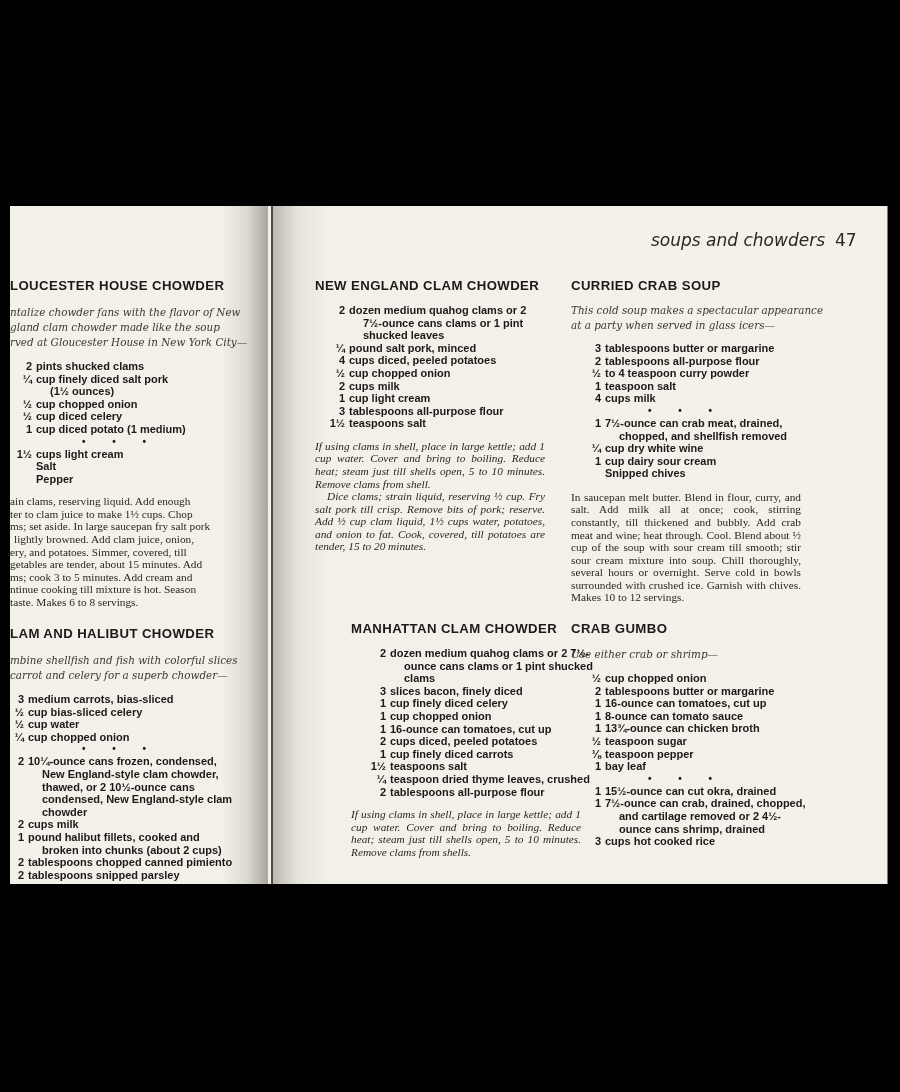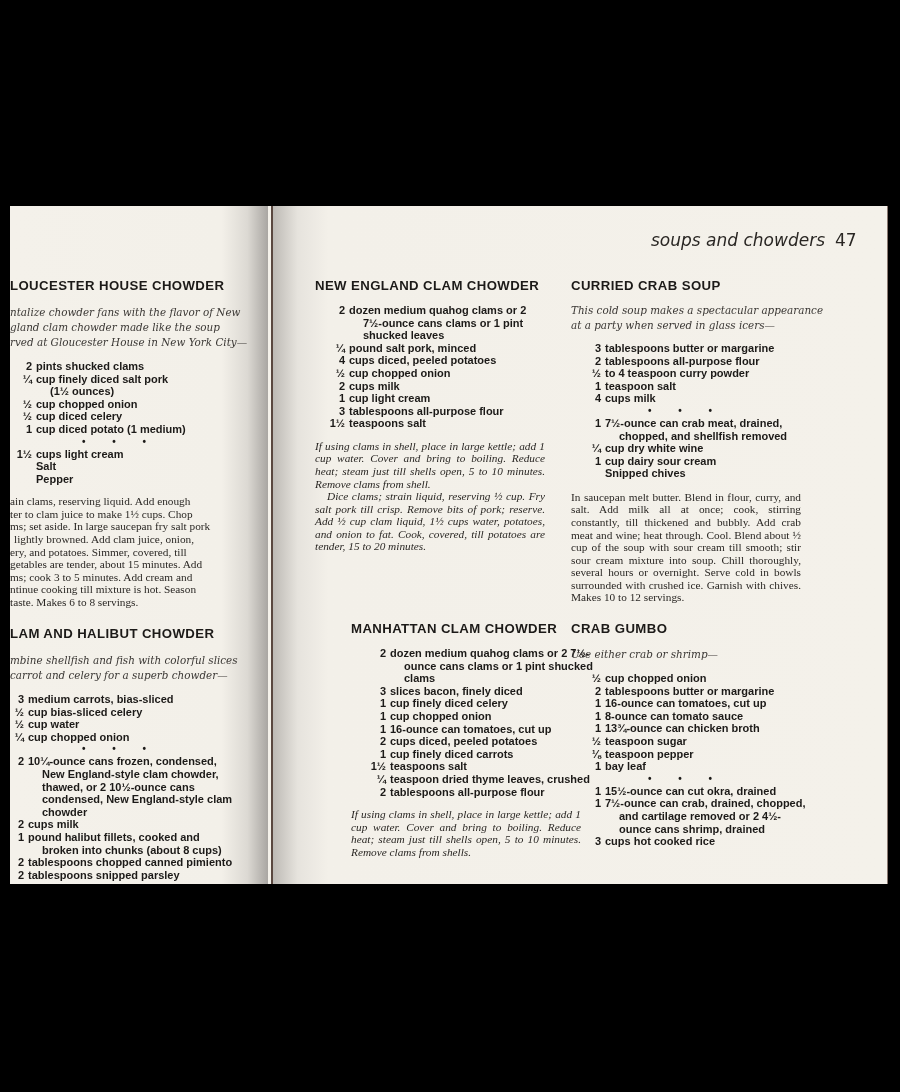--- a/index.html
+++ b/index.html
@@ -152,21 +152,21 @@
           <li>
             <span class="q" style="width: 14px;">2</span>
             <span class="t">cups milk</span>
           </li>
           <li>
             <span class="q" style="width: 14px;">1</span>
             <span class="t">pound halibut fillets, cooked and</span>
           </li>
           <li>
             <span class="q" style="width: 14px;"></span>
-            <span class="t cont">broken into chunks (about 8 cups)</span>
+            <span class="t cont">broken into chunks (about 2 cups)</span>
           </li>
           <li>
             <span class="q" style="width: 14px;">2</span>
             <span class="t">tablespoons chopped canned pimiento</span>
           </li>
           <li>
             <span class="q" style="width: 14px;">2</span>
             <span class="t">tablespoons snipped parsley</span>
           </li>
         </ul>

